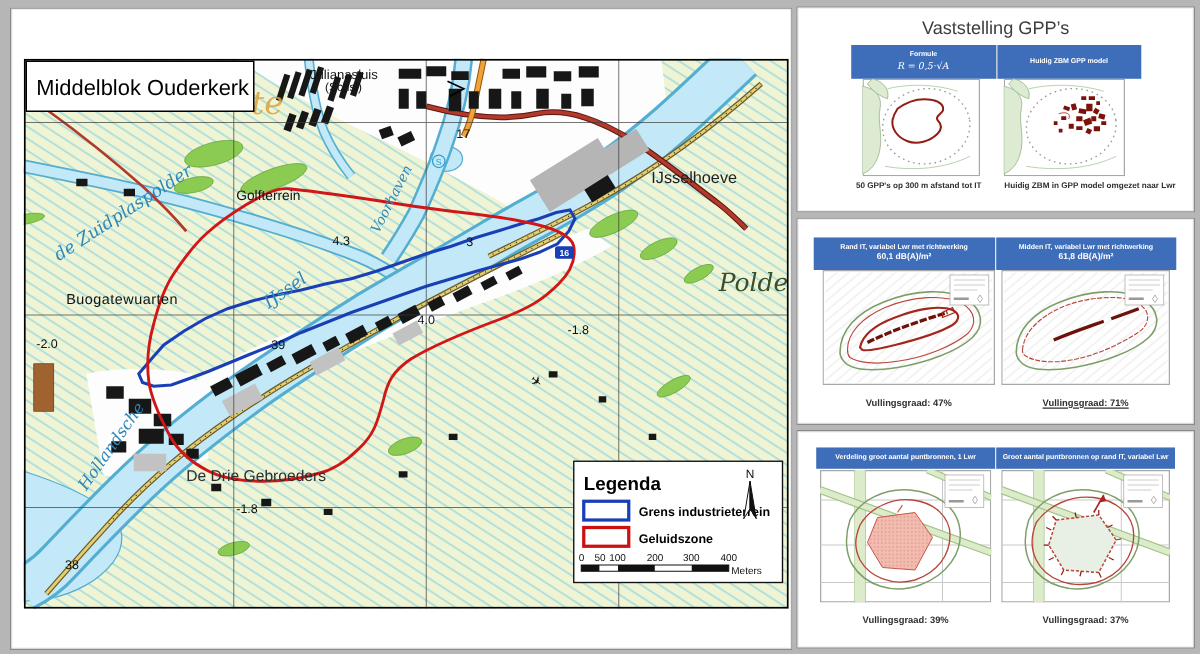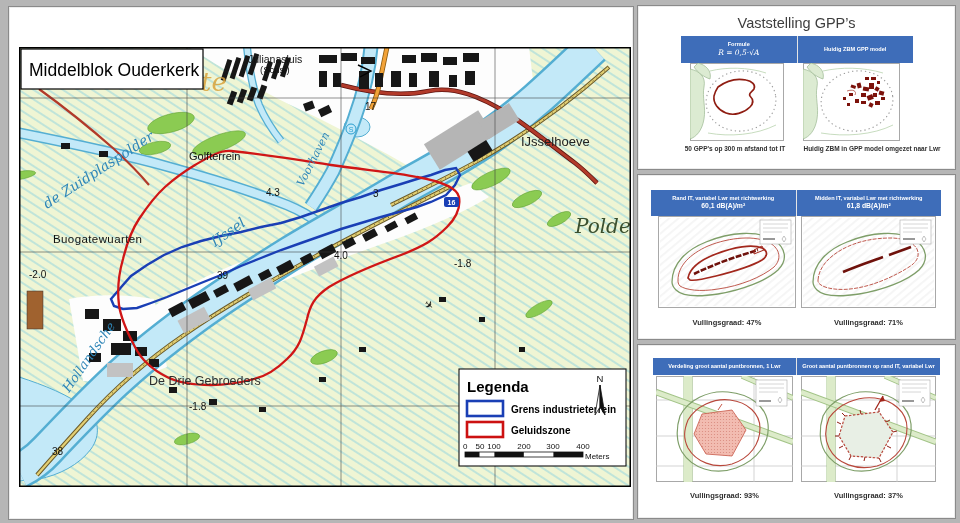--- a/index.html
+++ b/index.html
@@ -351,21 +351,21 @@
       <path d="M88,39 L110,31" stroke="#6f110b" stroke-width="2.6" fill="none"></path>
       <g transform="translate(99,4)">
         <rect width="31" height="24" fill="#fff" stroke="#aaa" stroke-width="0.6"></rect>
         <path d="M3,4 H28 M3,8 H28 M3,12 H22" stroke="#ccc" stroke-width="0.8"></path>
         <rect x="3" y="18" width="12" height="2" fill="#999"></rect>
         <path d="M24,16 L26,19 L24,22 L22,19 Z" stroke="#999" stroke-width="0.6" fill="none"></path>
       </g>
     </svg>
 
     <div class="cap cap2" style="left:20px;top:143px;width:138px;">Vullingsgraad: 47%</div>
-    <div class="cap cap2" style="left:163px;top:143px;width:135px;">Vullingsgraad: 71%</div>
+    <div class="cap cap2" style="left:163px;top:143px;width:135px;text-decoration:underline;">Vullingsgraad: 71%</div>
   </div>
 
   <div id="slide3" class="card slide">
     <div class="band" style="left:15px;top:13px;width:287px;height:17px;">
       <div class="bandcell">
         <div class="bc1">Verdeling groot aantal puntbronnen, 1 Lwr</div>
       </div>
       <div class="bandcell">
         <div class="bc1">Groot aantal puntbronnen op rand IT, variabel Lwr</div>
       </div>
@@ -432,17 +432,17 @@
       <path d="M74,34 L82,20" stroke="#a2271c" stroke-width="1.3"></path>
       <polygon points="82,20 78,26 84,25" fill="#a2271c"></polygon>
       <g transform="translate(98,4)">
         <rect width="31" height="26" fill="#fff" stroke="#aaa" stroke-width="0.6"></rect>
         <path d="M3,4 H28 M3,8 H28 M3,12 H22" stroke="#ccc" stroke-width="0.8"></path>
         <rect x="3" y="20" width="12" height="2" fill="#999"></rect>
         <path d="M24,17 L26,20 L24,23 L22,20 Z" stroke="#999" stroke-width="0.6" fill="none"></path>
       </g>
     </svg>
 
-    <div class="cap cap2" style="left:18px;top:146px;width:137px;">Vullingsgraad: 93%</div>
+    <div class="cap cap2" style="left:18px;top:146px;width:137px;">Vullingsgraad: 39%</div>
     <div class="cap cap2" style="left:163px;top:146px;width:135px;">Vullingsgraad: 37%</div>
   </div>
 
 </div>
 
 </body></html>

